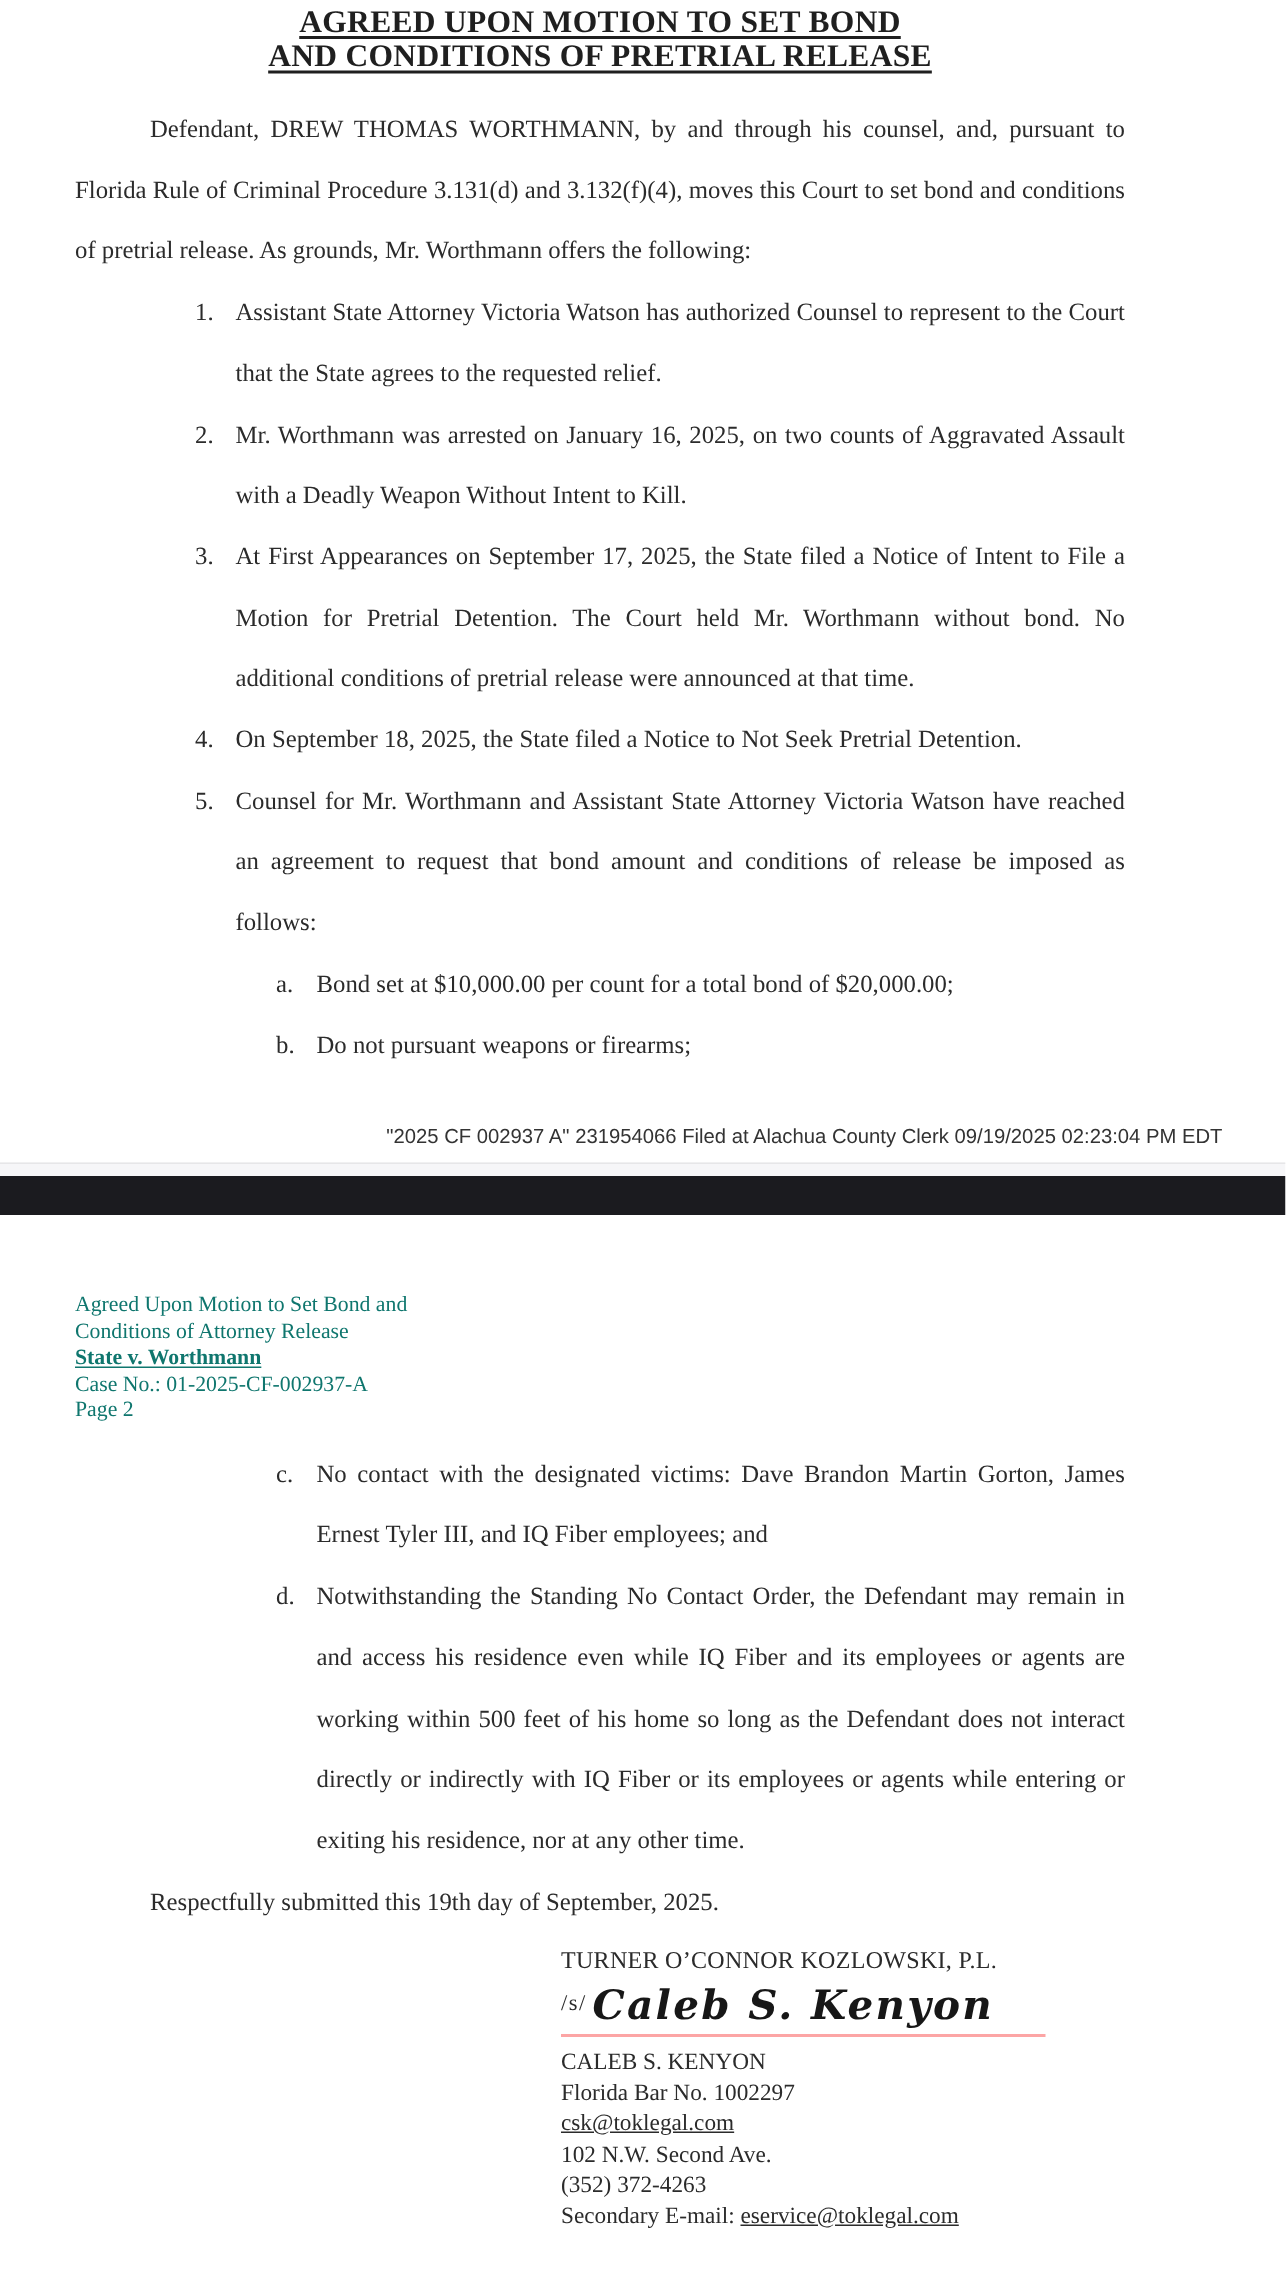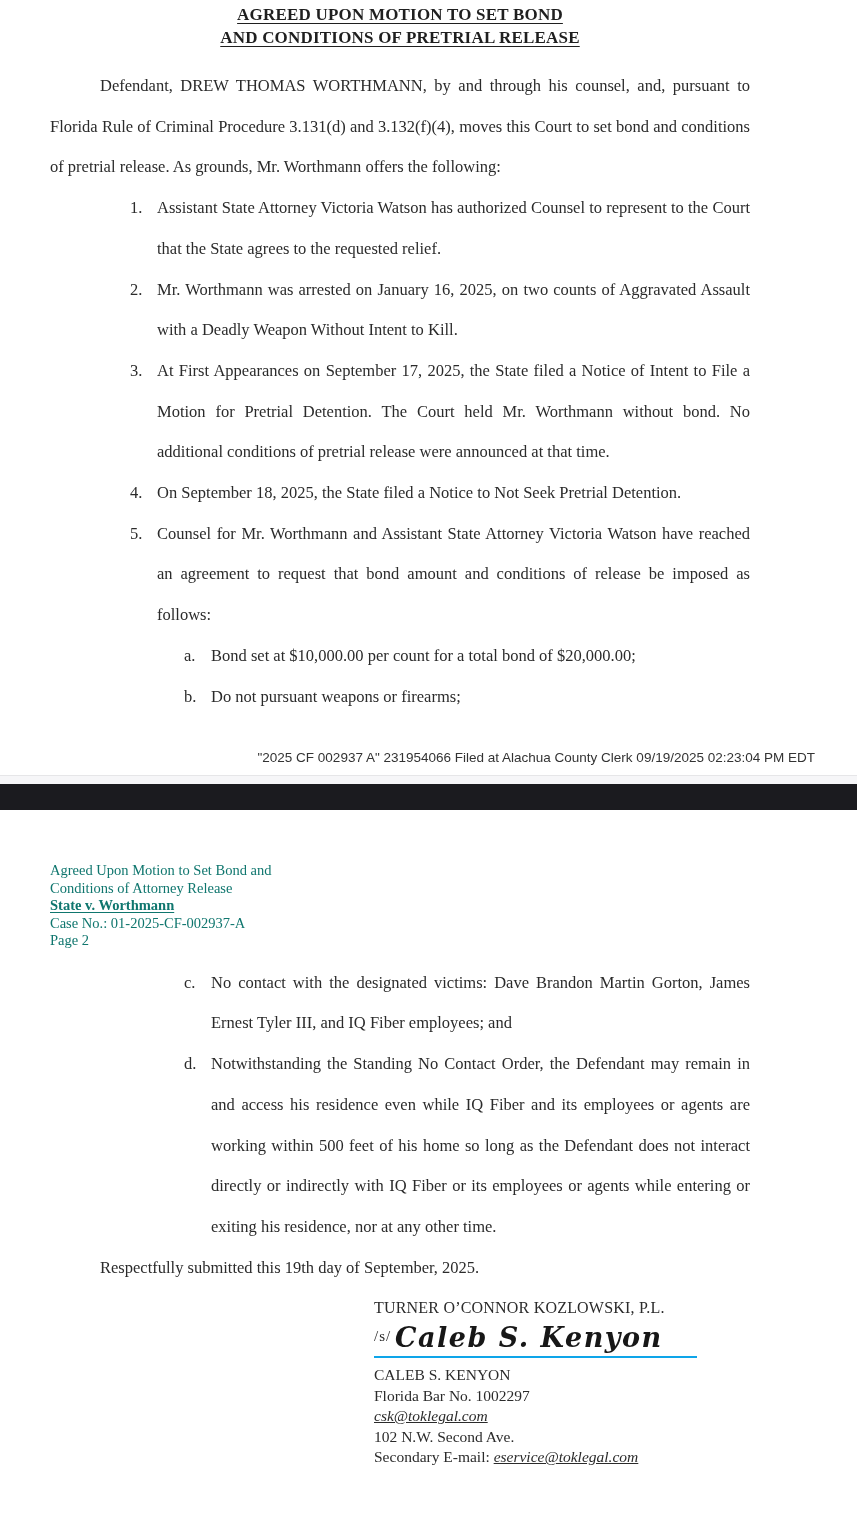--- a/index.html
+++ b/index.html
@@ -16,21 +16,21 @@
   }
   .page {
     padding-left: 50px;
     padding-right: 107px;
   }
   
   .doc-title {
     padding-top: 3px;
     text-align: center;
     font-weight: bold;
-    font-size: 17px;
+    font-size: 21px;
     line-height: 23px;
     color: #1f1f1f;
     letter-spacing: 0.2px;
   }
   .doc-title .t-line { text-decoration: underline; text-underline-offset: 3px; }
   .body-text {
     font-size: 16.5px;
     line-height: 40.7px;
     text-align: justify;
     font-family: Liberation Serif, serif;
@@ -92,39 +92,38 @@
   }
   .firm-name {
     font-size: 16px;
     letter-spacing: 0.2px;
     line-height: 22px;
   }
   .sig-line {
     margin-top: 7px;
     margin-bottom: 7px;
     display: inline-block;
-    border-bottom: 2px solid #0ea5e9;
+    border-bottom: 2px solid #fca5a5;
     padding: 0 34px 3px 0;
     text-align: center;
   }
   .s-slash {
     font-size: 15px;
     letter-spacing: 1px;
     vertical-align: 6px;
   }
   .script-sig {
     font-family: "DejaVu Serif", serif;
     font-style: italic;
     font-weight: bold;
     font-size: 27px;
     letter-spacing: 1.5px;
     color: #171717;
   }
   .email-link {
-    font-style: italic;
     text-decoration: underline;
     color: #2b2b2b;
   }
 </style>
 </head>
 <body>
 
 <div class="page">
 
   <div class="doc-title">
@@ -204,17 +203,18 @@
     <div class="sig-line">
       <span class="s-slash">/s/</span>
       <span class="script-sig">Caleb S. Kenyon</span>
     </div>
     <div>CALEB S. KENYON</div>
     <div>Florida Bar No. 1002297</div>
     <div>
       <span class="email-link">csk@toklegal.com</span>
     </div>
     <div>102 N.W. Second Ave.</div>
+    <div>(352) 372-4263</div>
     <div>
       <span>Secondary E-mail: </span><span class="email-link">eservice@toklegal.com</span>
     </div>
   </div>
 </div>
 
 </body></html>

